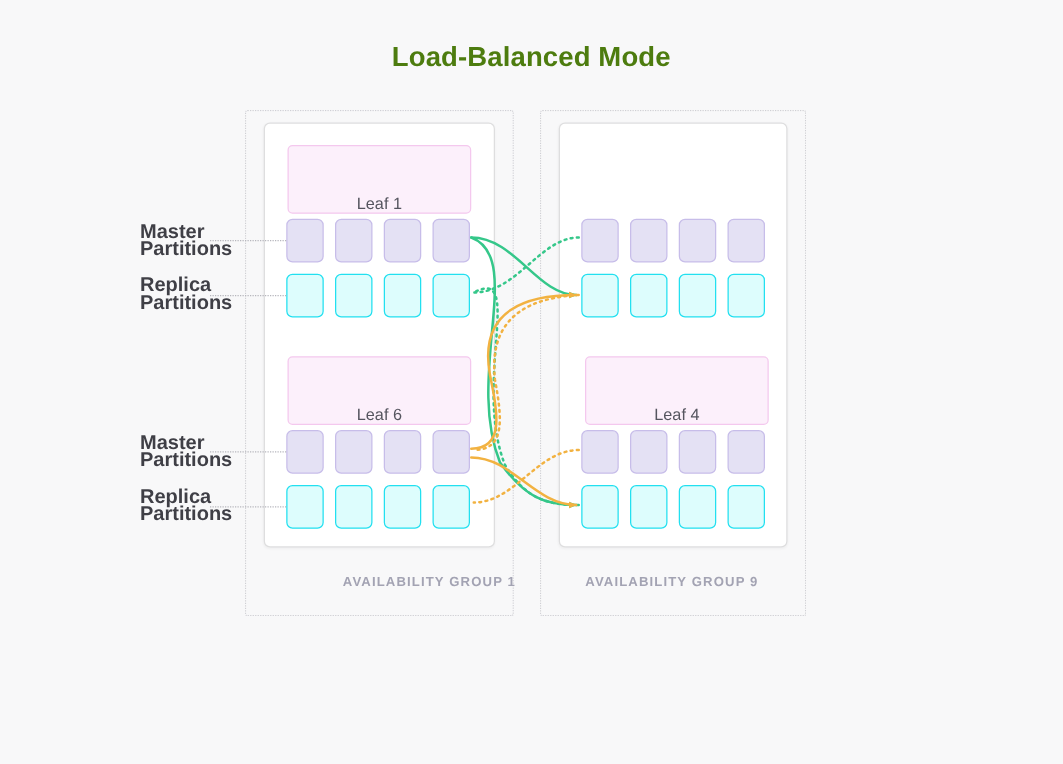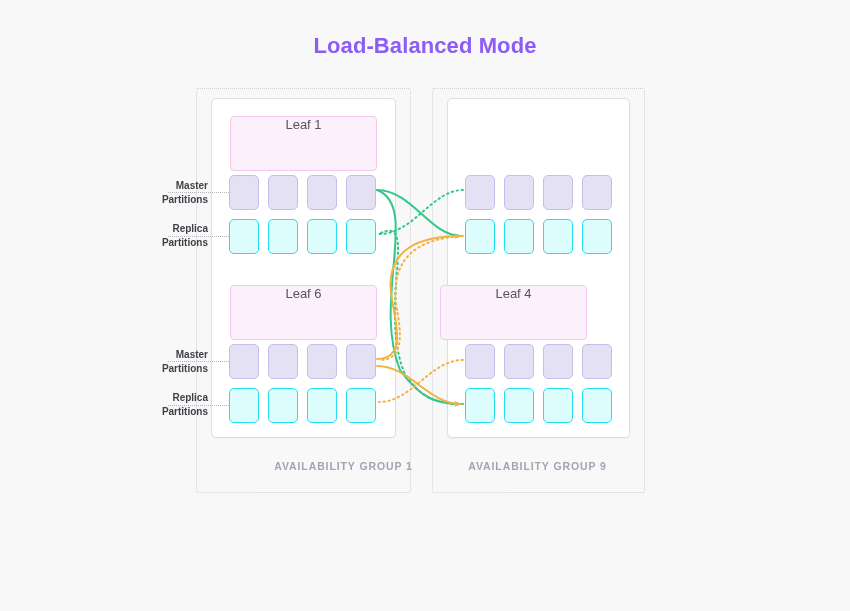--- a/index.html
+++ b/index.html
@@ -24,21 +24,21 @@
 
   
   #title {
     position: absolute;
     left: 0;
     top: 33px;
     width: 850px;
     text-align: center;
     font-size: 22px;
     font-weight: bold;
-    color: #8b5cf6;
+    color: #4d7c0f;
     letter-spacing: 0.1px;
   }
 
   
   .ag-frame {
     position: absolute;
     border: 1px dotted #cfcfd4;
     border-radius: 2px;
     background: transparent;
   }
@@ -56,21 +56,21 @@
   #card1 { left: 211px; top: 98px; width: 183px; height: 338px; }
   #card2 { left: 447px; top: 98px; width: 181px; height: 338px; }
 
   
   .leaf {
     position: absolute;
     background: #fcf0fb;
     border: 1px solid #f4c8ee;
     border-radius: 4px;
     display: flex;
-    align-items: flex-start;
+    align-items: flex-end;
     justify-content: center;
     font-size: 13px;
     color: #55555f;
   }
 
   
   .part {
     position: absolute;
     width: 30px;
     height: 35px;
@@ -83,22 +83,22 @@
   }
   .part.replica {
     background: #ddfdfd;
     border: 1.5px solid #22e0f0;
   }
 
   
   .row-label {
     position: absolute;
     width: 96px;
-    text-align: right;
-    font-size: 10px;
+    text-align: left;
+    font-size: 16px;
     line-height: 13.5px;
     color: #3f3f46;
     font-weight: 600;
   }
   .leader {
     position: absolute;
     height: 0;
     border-top: 1px dotted #b6b6bd;
   }
 
@@ -137,21 +137,21 @@
 
   <div class="card" id="card1"></div>
   <div class="card" id="card2"></div>
 
   <div class="leaf" style="left:230px; top:116px; width:145px; height:53px;">
     <span>Leaf 1</span>
   </div>
   <div class="leaf" style="left:230px; top:285px; width:145px; height:53px;">
     <span>Leaf 6</span>
   </div>
-  <div class="leaf" style="left:440px; top:285px; width:145px; height:53px;">
+  <div class="leaf" style="left:468px; top:285px; width:145px; height:53px;">
     <span>Leaf 4</span>
   </div>
 
   <div class="part master" style="left:229px; top:175px;"></div>
   <div class="part master" style="left:268px; top:175px;"></div>
   <div class="part master" style="left:307px; top:175px;"></div>
   <div class="part master" style="left:346px; top:175px;"></div>
 
   <div class="part replica" style="left:229px; top:219px;"></div>
   <div class="part replica" style="left:268px; top:219px;"></div>

